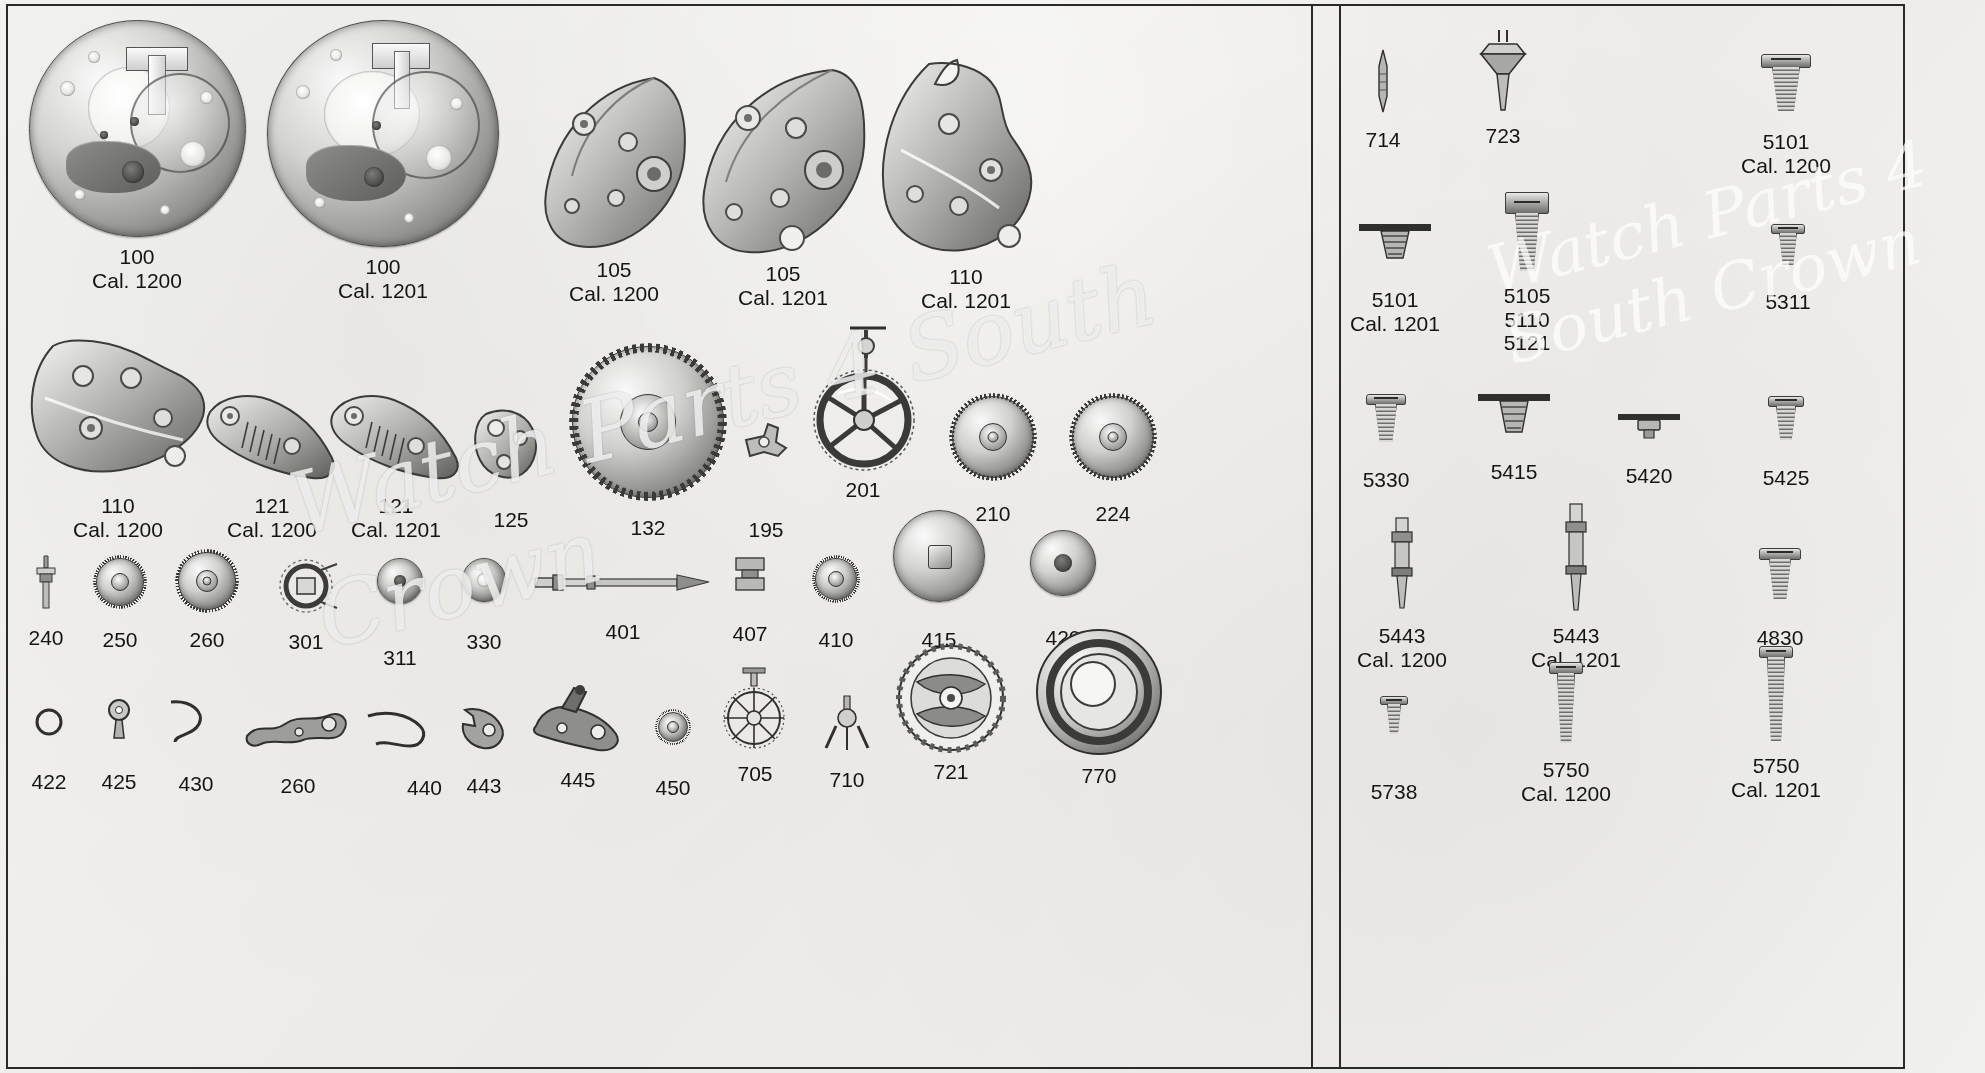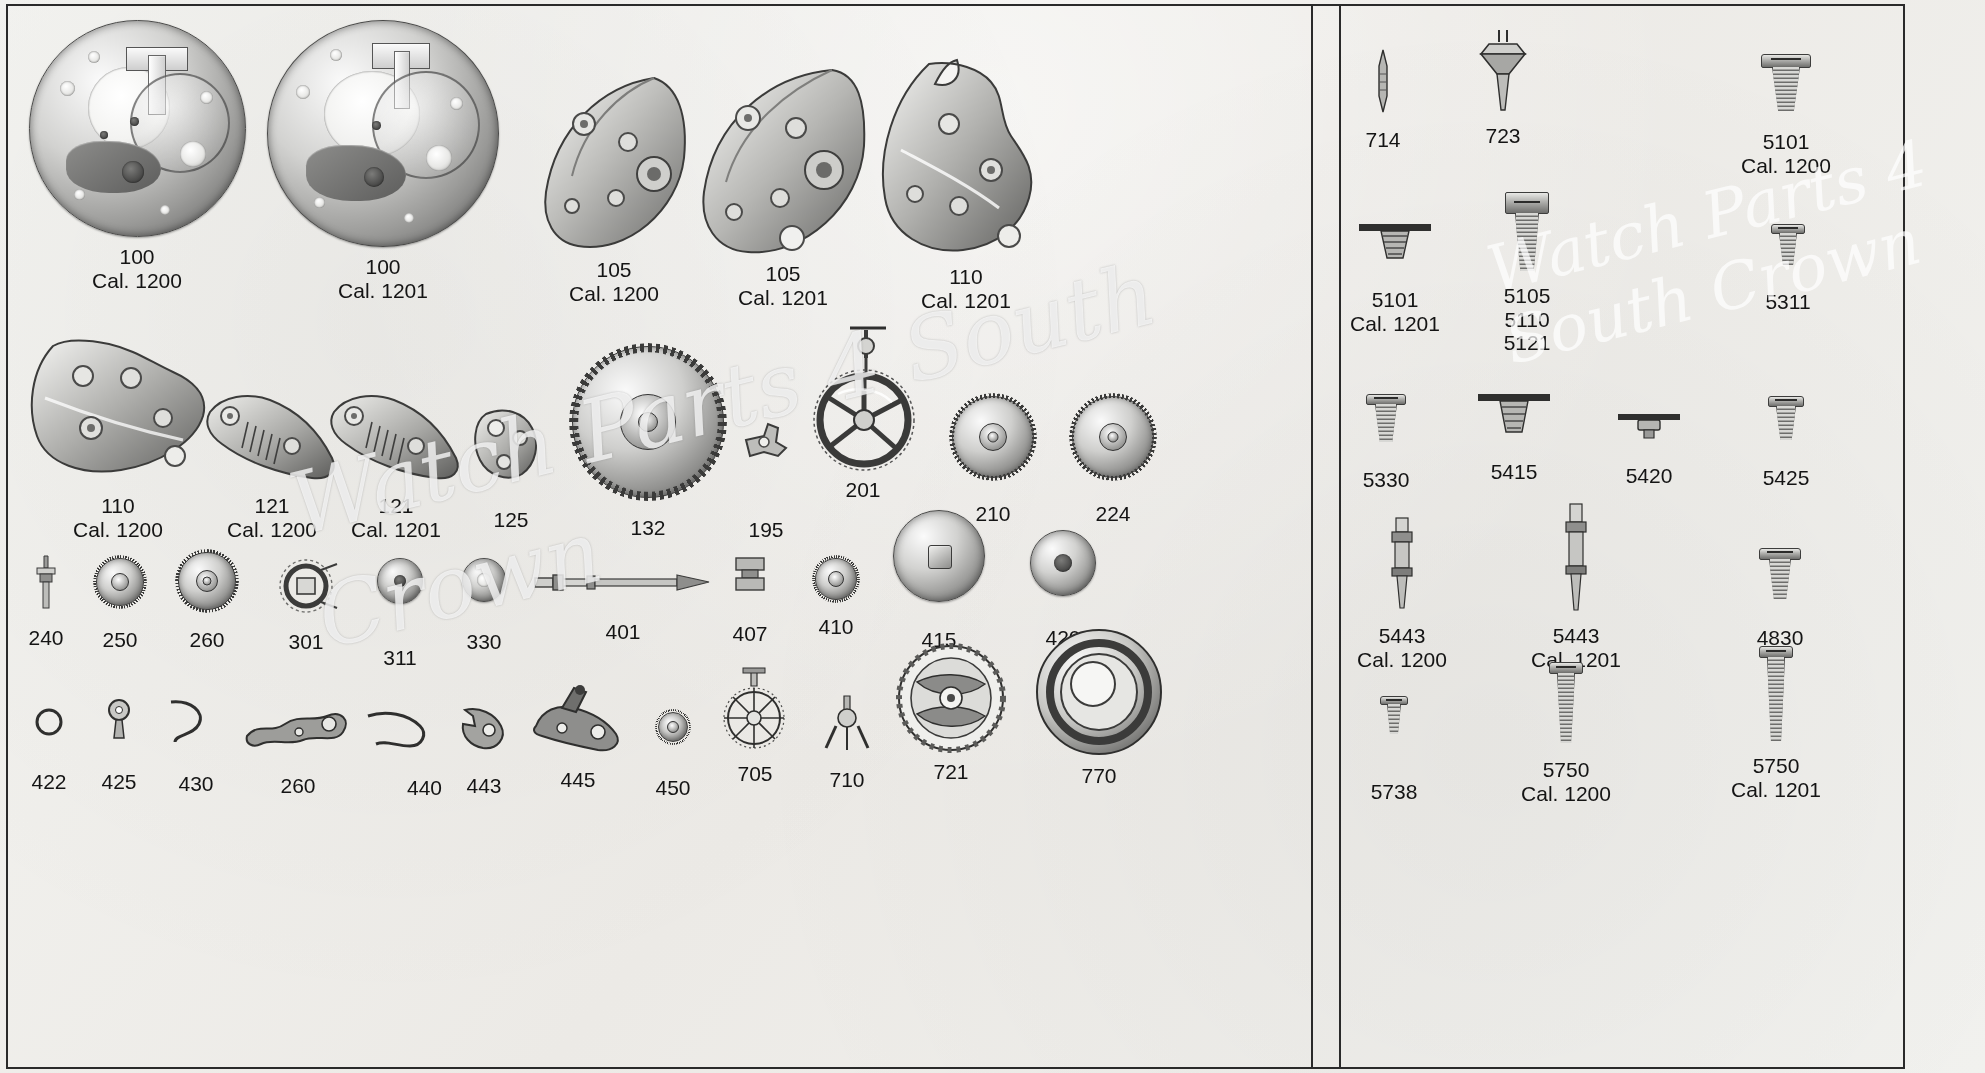--- a/index.html
+++ b/index.html
@@ -592,21 +592,21 @@
         </div>
       </div>
 
       <div class="part" style="left:786px; top:552px; width:84px;">
         <div class="art" style="width:44px;height:44px;">
           <div class="gear" style="width:40px;height:40px;">
             <div class="teeth"></div>
             <div class="hub" style="width:14px;height:14px;"></div>
           </div>
         </div>
-        <div class="cap2" style="margin-top:13px;">
+        <div class="cap2" style="margin-top:26px;">
           <div>410</div>
         </div>
       </div>
 
       <div class="part" style="left:872px; top:504px; width:118px;">
         <div class="art disc" style="width:90px;height:90px;">
           <div class="blob" style="width:22px;height:22px;left:34px;top:34px;border-radius:3px;background:linear-gradient(145deg,#f0f0ee,#8d8d8b);border:1px solid #3b3b3a;"></div>
         </div>
         <div class="cap2" style="margin-top:26px;">
           <div>415</div>

